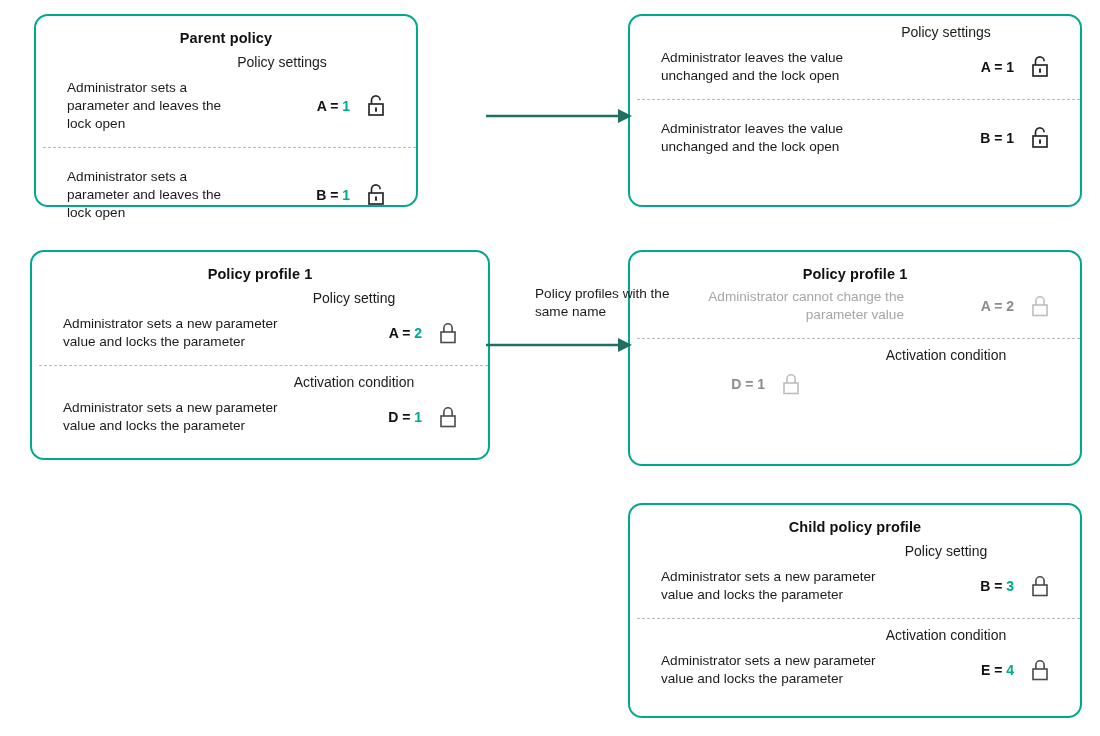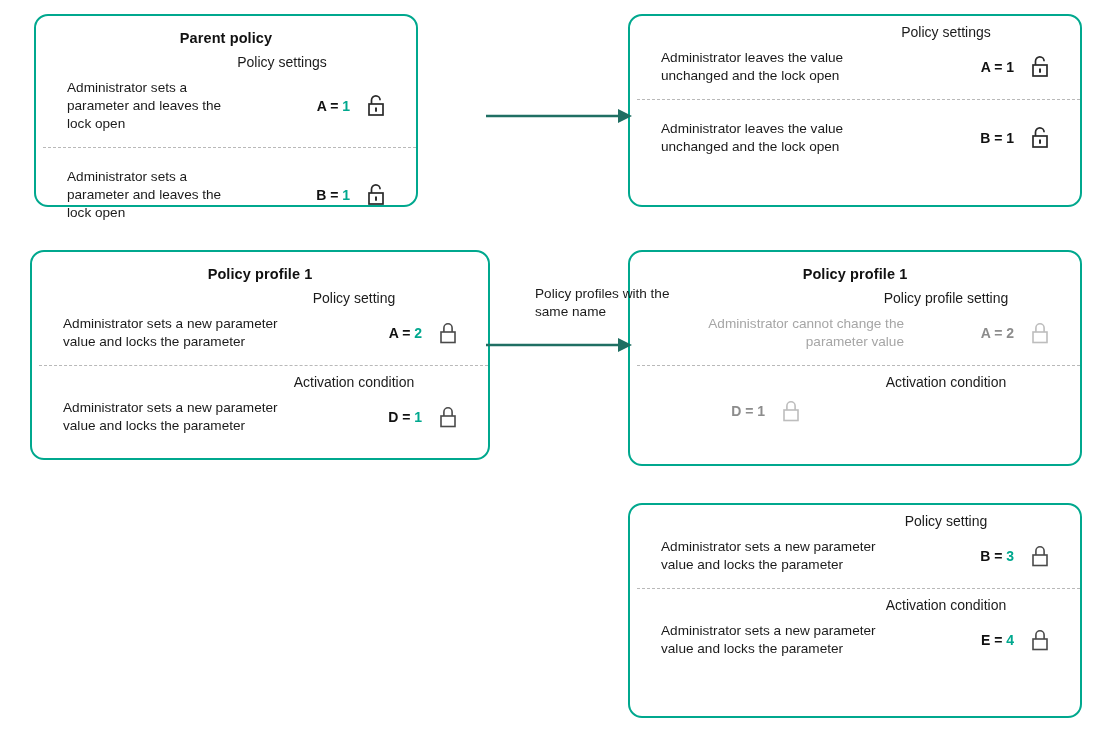--- a/index.html
+++ b/index.html
@@ -232,21 +232,20 @@
           </svg>
         </div>
       </div>
     </div>
   </div>
 
   <div class="card muted" id="card-profile-right">
     <div class="card-title">Policy profile 1</div>
 
     <div class="section">
-      <div class="section-header">Policy profile setting</div>
       <div class="row">
         <div class="row-desc">Administrator cannot change the parameter value</div>
         <div class="row-value">
           <span>A =</span>
           <span class="num">2</span>
         </div>
         <div class="row-lock">
           <svg class="lock" width="20" height="24" viewBox="0 0 20 24" fill="none">
             <path d="M5.9 11 V6.9 A4.1 4.1 0 0 1 14.1 6.9 V11" stroke="#bdbdbd" stroke-width="1.6" fill="none"></path>
             <rect x="3" y="11" width="14" height="10.5" stroke="#bdbdbd" stroke-width="1.6" fill="none"></rect>
@@ -266,20 +265,21 @@
           <svg class="lock" width="20" height="24" viewBox="0 0 20 24" fill="none">
             <path d="M5.9 11 V6.9 A4.1 4.1 0 0 1 14.1 6.9 V11" stroke="#bdbdbd" stroke-width="1.6" fill="none"></path>
             <rect x="3" y="11" width="14" height="10.5" stroke="#bdbdbd" stroke-width="1.6" fill="none"></rect>
           </svg>
         </div>
       </div>
     </div>
   </div>
 
   <div class="card" id="card-child-profile">
+    <div class="card-title">Child policy profile</div>
 
     <div class="section">
       <div class="section-header">Policy setting</div>
       <div class="row">
         <div class="row-desc">Administrator sets a new parameter  value and locks the parameter</div>
         <div class="row-value">
           <span>B =</span>
           <span class="num">3</span>
         </div>
         <div class="row-lock">

